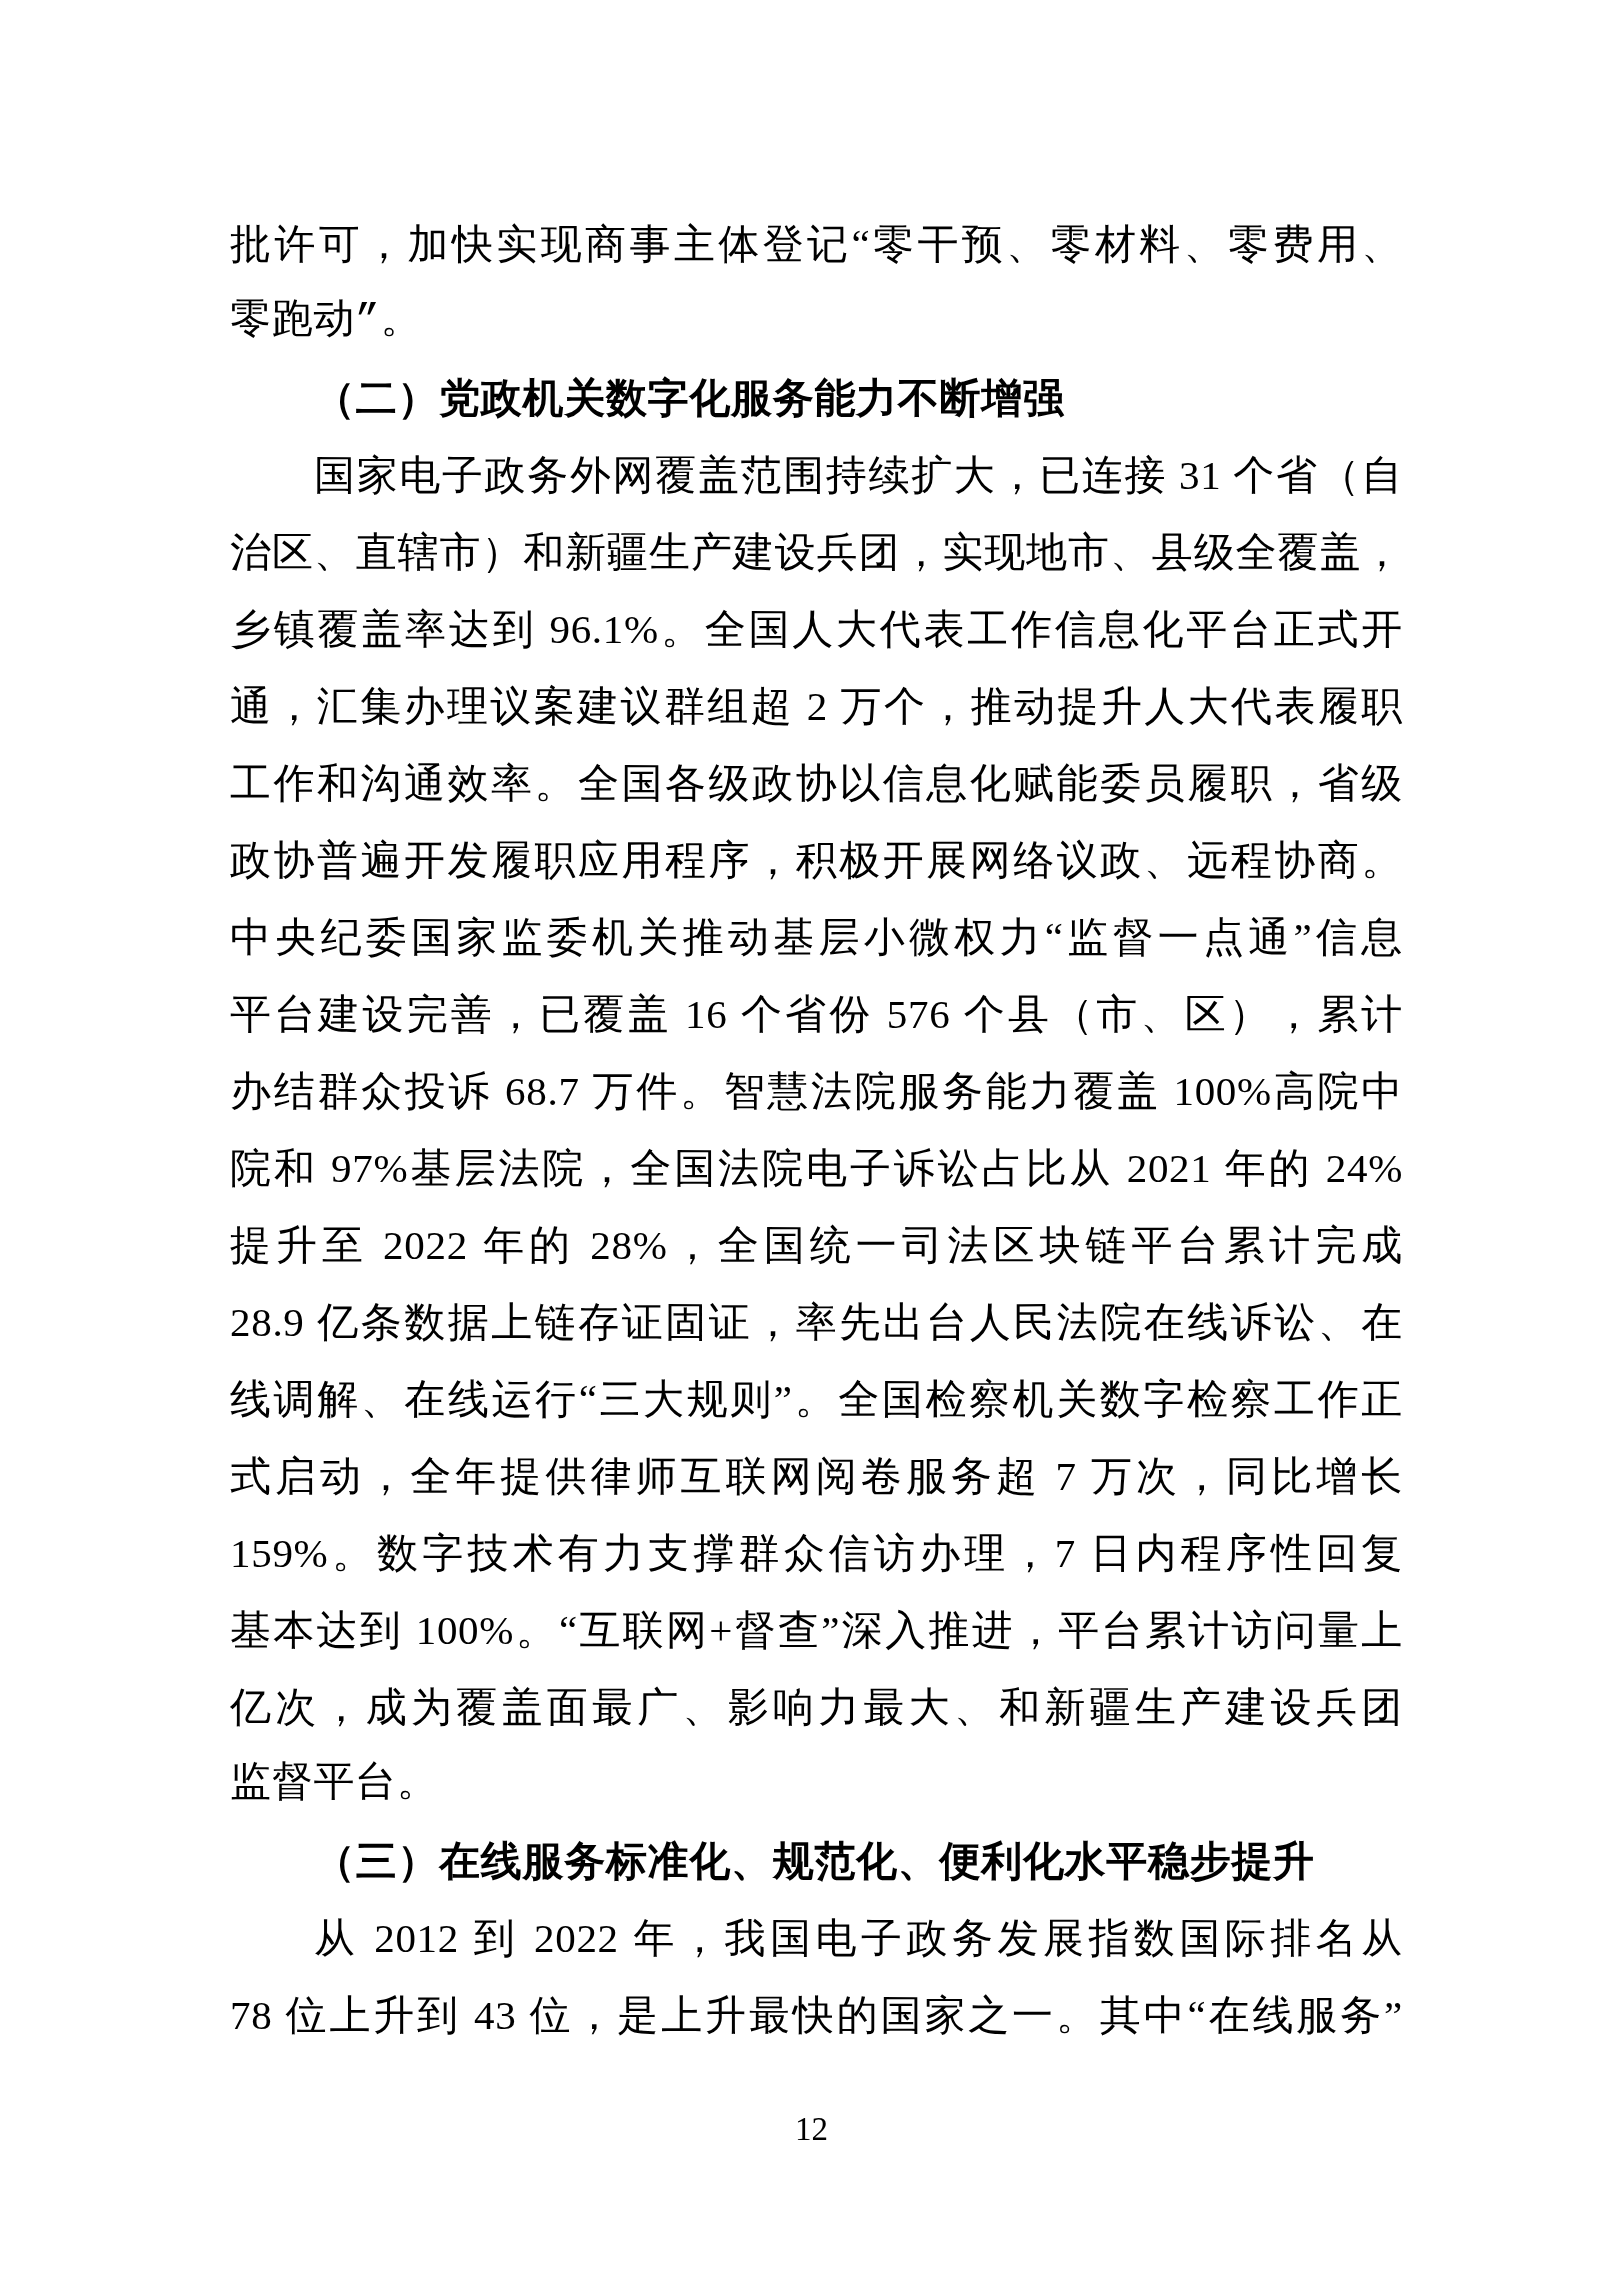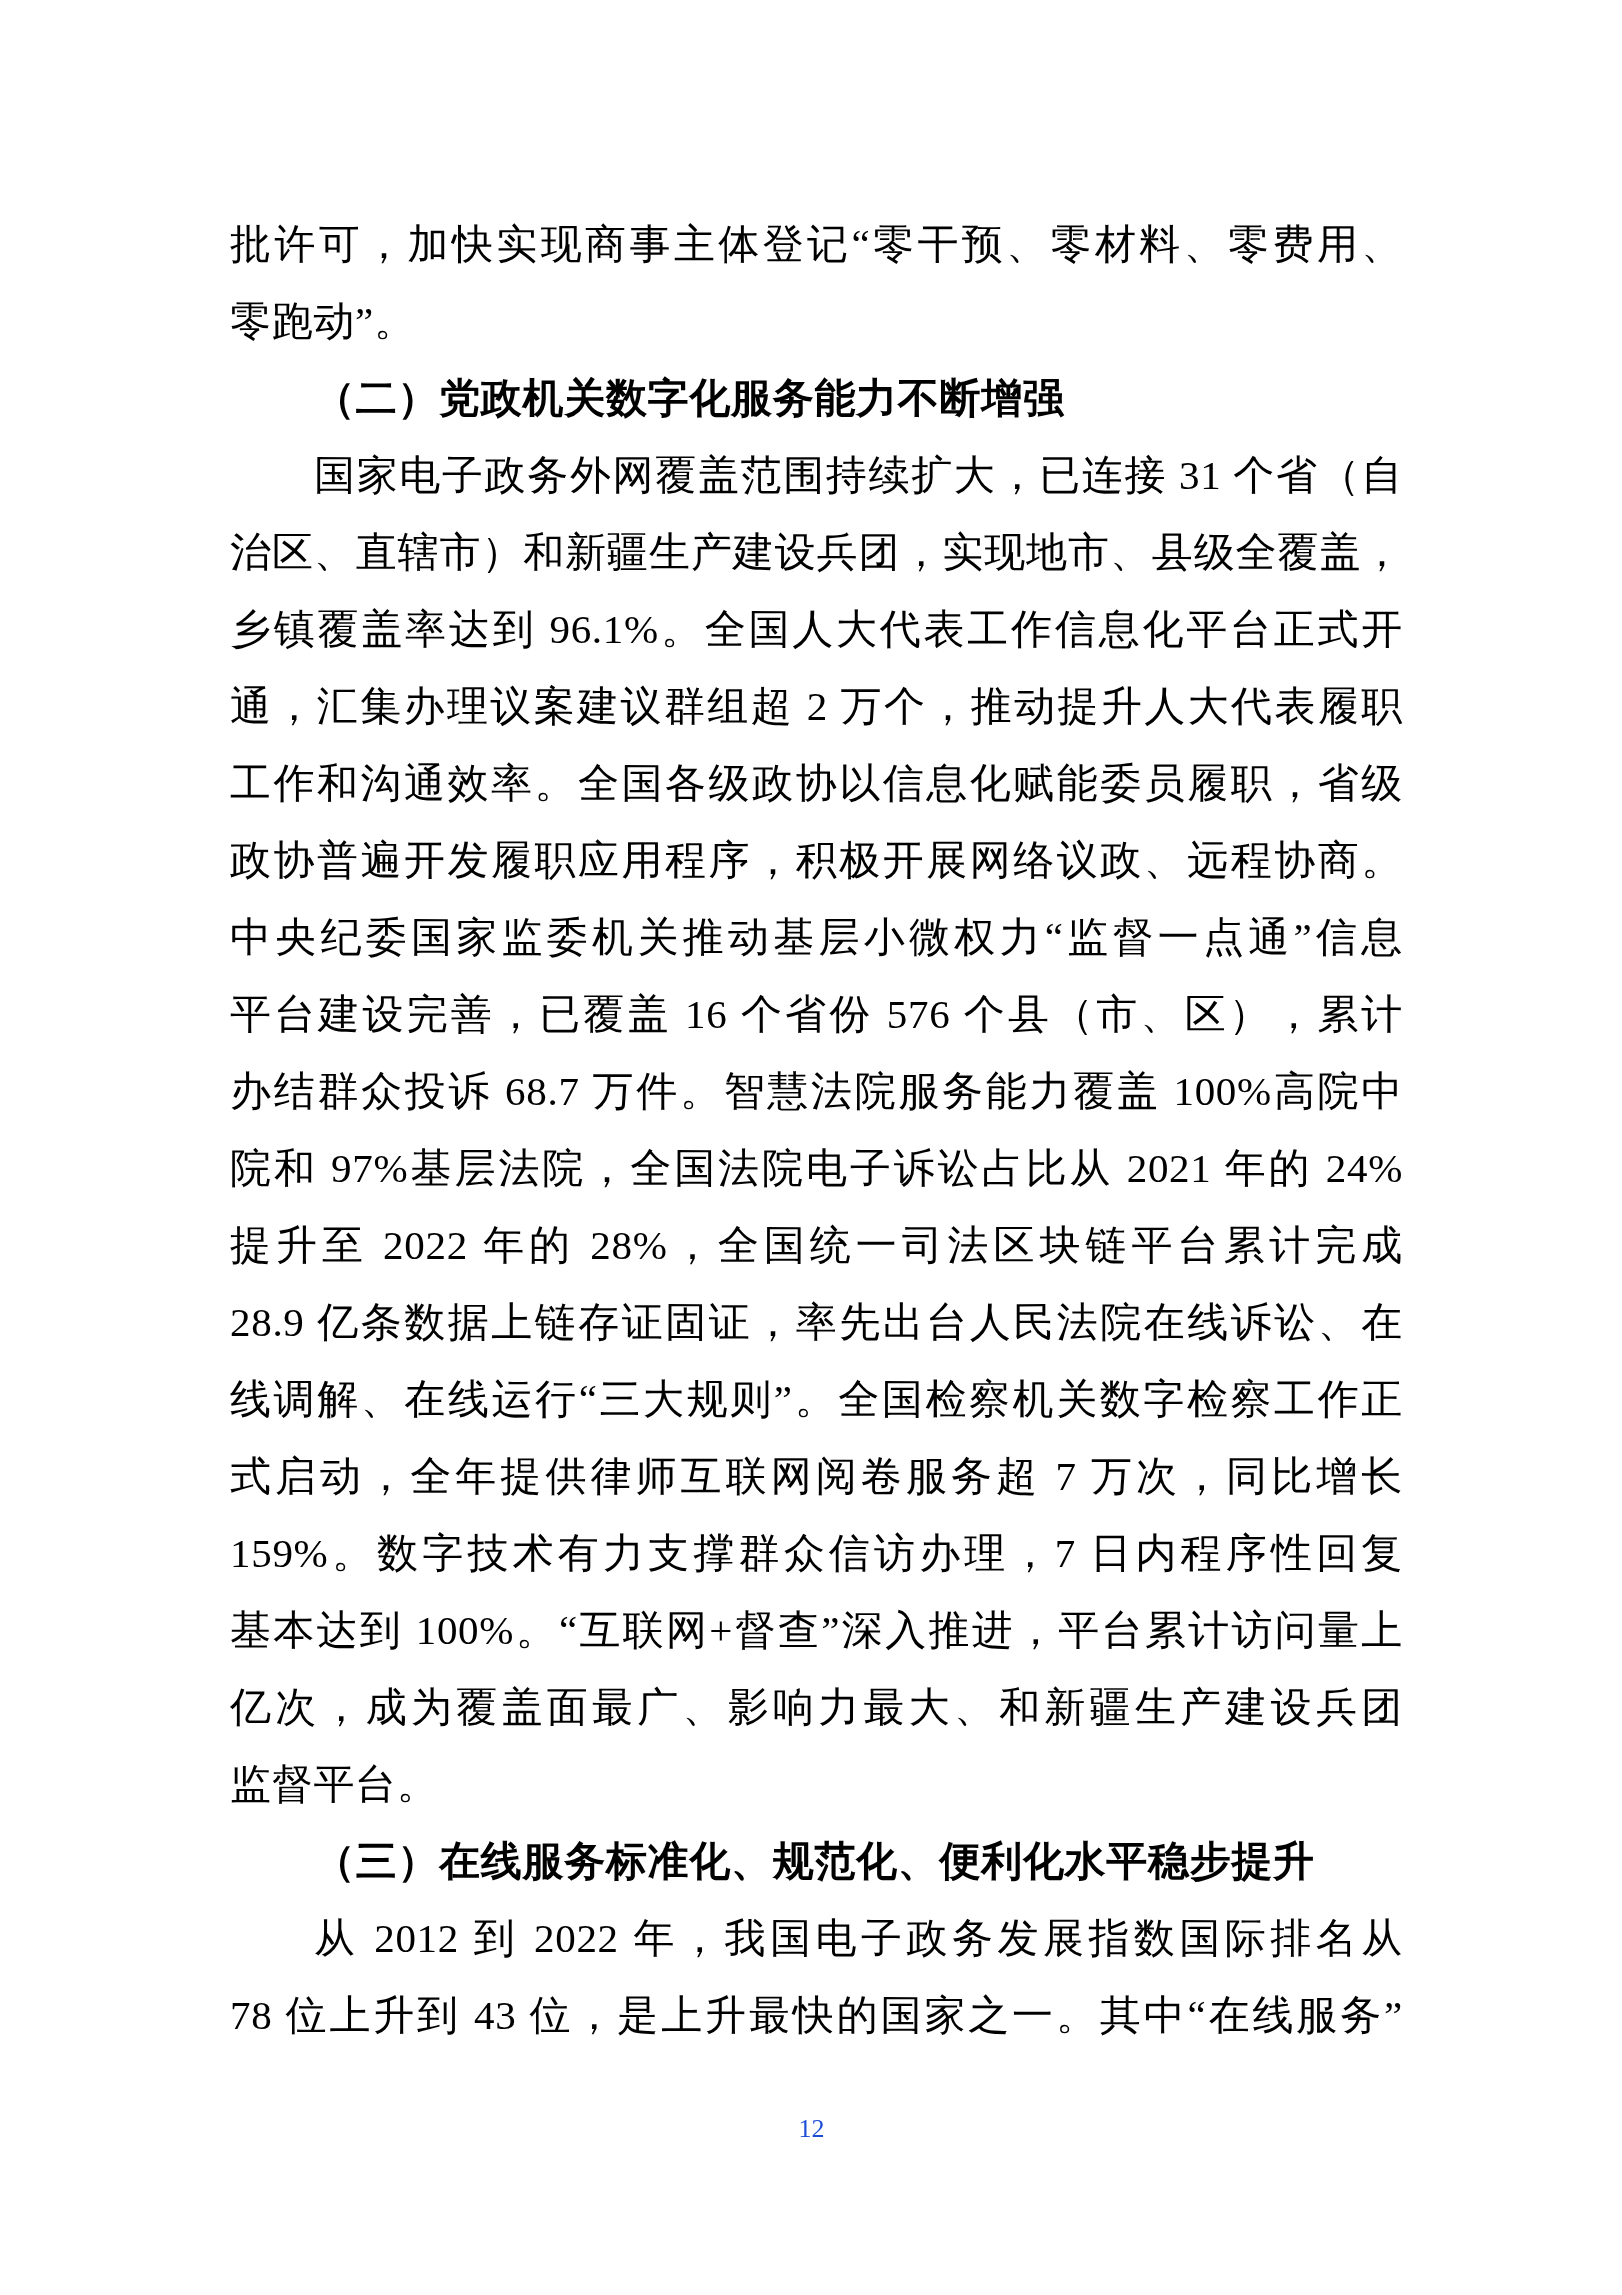--- a/index.html
+++ b/index.html
@@ -27,40 +27,41 @@
     height: 77px;
     line-height: 77px;
     overflow: hidden;
     text-align: justify;
     text-align-last: justify;
     letter-spacing: 0.7px;
   }
   .line.noj {
     text-align: left;
     text-align-last: left;
+    font-family: Liberation Mono, monospace;
   }
   .line.indent {
     text-indent: 84px;
   }
   .line.heading {
     font-weight: bold;
     font-family: "Liberation Sans", "Liberation Serif", sans-serif;
     text-align: left;
     text-align-last: left;
   }
   .pageno {
     position: absolute;
     top: 2108px;
     left: 0;
     width: 1623px;
     text-align: center;
-    font-size: 26px;
+    font-size: 33px;
     line-height: 42px;
     font-family: "Liberation Serif", serif;
-    color: #1d4ed8;
+    color: #000000;
   }
 </style>
 </head>
 <body>
 
 <div class="page">
   <div class="text-block">
     <div class="line">批许可，加快实现商事主体登记“零干预、零材料、零费用、</div>
     <div class="line noj">零跑动”。</div>
     <div class="line heading indent">（二）党政机关数字化服务能力不断增强</div>

